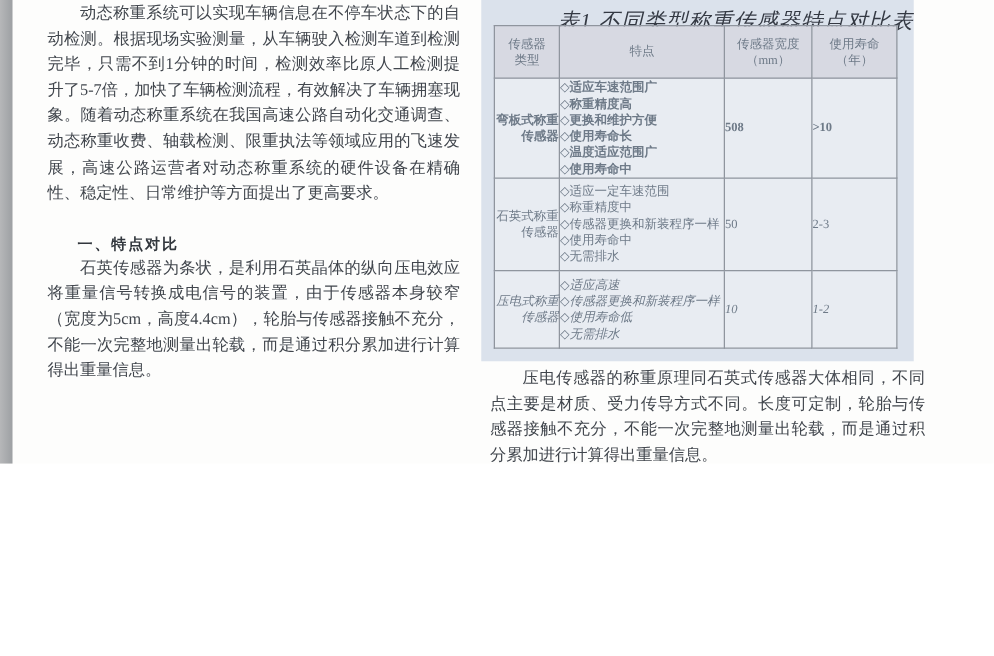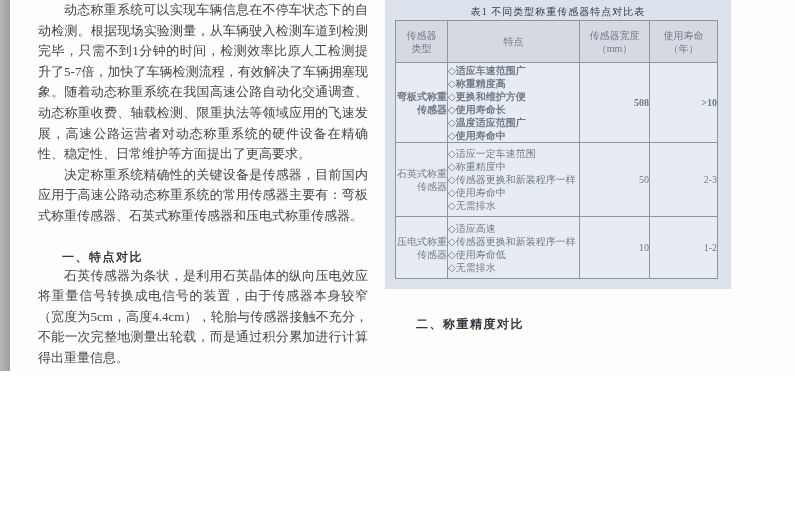--- a/index.html
+++ b/index.html
@@ -32,22 +32,22 @@
   .p-s1b    { margin-top:3px; }
   .h-sec2   { margin-top:24px; }
   .p-s2a    { margin-top:20px; }
 
   
   .table-block {
     position:absolute; left:385px; top:0; width:346px; height:289px;
     background:var(--table-block-bg,#dbe2ec);
   }
   .table-title {
-    margin-top:5px; text-align:center; 
-    font-size:10px; letter-spacing:1px; color:#343943;
+    margin-top:5px; text-align:right; font-style:italic;
+    font-size:17px; letter-spacing:1px; color:#343943;
   }
   table.t1 {
     position:absolute; left:10px; top:20px; width:322px;
     border-collapse:collapse; table-layout:fixed;
     font-size:10px; color:var(--table-text,#6e7a88);
   }
   table.t1 col.c1 { width:52px; }
   table.t1 col.c2 { width:132px; }
   table.t1 col.c3 { width:70px; }
   table.t1 col.c4 { width:68px; }
@@ -57,34 +57,33 @@
   }
   table.t1 th {
     background:var(--table-header-bg,#d7d9e2);
     font-weight:normal; height:41px; line-height:13px;
     text-align:center; padding:0 6px;
   }
   table.t1 td { background:var(--table-cell-bg,#e8ecf2); }
   td.type { text-align:right; line-height:13px; padding:0 2px; }
   td.features { padding:3px 2px 3px 7px; }
   td.features div { line-height:13px; white-space:nowrap; }
-  td.num { text-align:right; }
+  td.num { text-align:left; }
   tr.r1 td { height:79px;font-weight:bold; }
   tr.r2 td { height:73px; }
-  tr.r3 td { height:61px; }
+  tr.r3 td { height:61px;font-style:italic; }
 </style>
 </head>
 <body>
 
 <div class="page">
   <div class="scan-edge"></div>
 
   <div class="col col-left">
     <p class="body-par p-intro1">动态称重系统可以实现车辆信息在不停车状态下的自动检测。根据现场实验测量，从车辆驶入检测车道到检测完毕，只需不到1分钟的时间，检测效率比原人工检测提升了5-7倍，加快了车辆检测流程，有效解决了车辆拥塞现象。随着动态称重系统在我国高速公路自动化交通调查、动态称重收费、轴载检测、限重执法等领域应用的飞速发展，高速公路运营者对动态称重系统的硬件设备在精确性、稳定性、日常维护等方面提出了更高要求。</p>
-    <p class="body-par p-intro2">决定称重系统精确性的关键设备是传感器，目前国内应用于高速公路动态称重系统的常用传感器主要有：弯板式称重传感器、石英式称重传感器和压电式称重传感器。</p>
     <h3 class="sec-heading h-sec1">一、特点对比</h3>
     <p class="body-par">石英传感器为条状，是利用石英晶体的纵向压电效应将重量信号转换成电信号的装置，由于传感器本身较窄（宽度为5cm，高度4.4cm），轮胎与传感器接触不充分，不能一次完整地测量出轮载，而是通过积分累加进行计算得出重量信息。</p>
   </div>
 
   <div class="table-block">
     <div class="table-title">表1 不同类型称重传感器特点对比表</div>
     <table class="t1">
       <colgroup>
           <col class="c1">
           <col class="c2">
@@ -134,15 +133,16 @@
               <div>◇无需排水</div>
             </td>
           <td class="num">10</td>
           <td class="num">1-2</td>
         </tr>
       </tbody>
     </table>
   </div>
 
   <div class="col col-right">
+    <p class="body-par">压电传感器的称重原理同石英式传感器大体相同，不同点主要是材质、受力传导方式不同。长度可定制，轮胎与传感器接触不充分，不能一次完整地测量出轮载，而是通过积分累加进行计算得出重量信息。</p>
     <h3 class="sec-heading h-sec2">二、称重精度对比</h3>
   </div>
 </div>
 
 </body></html>

